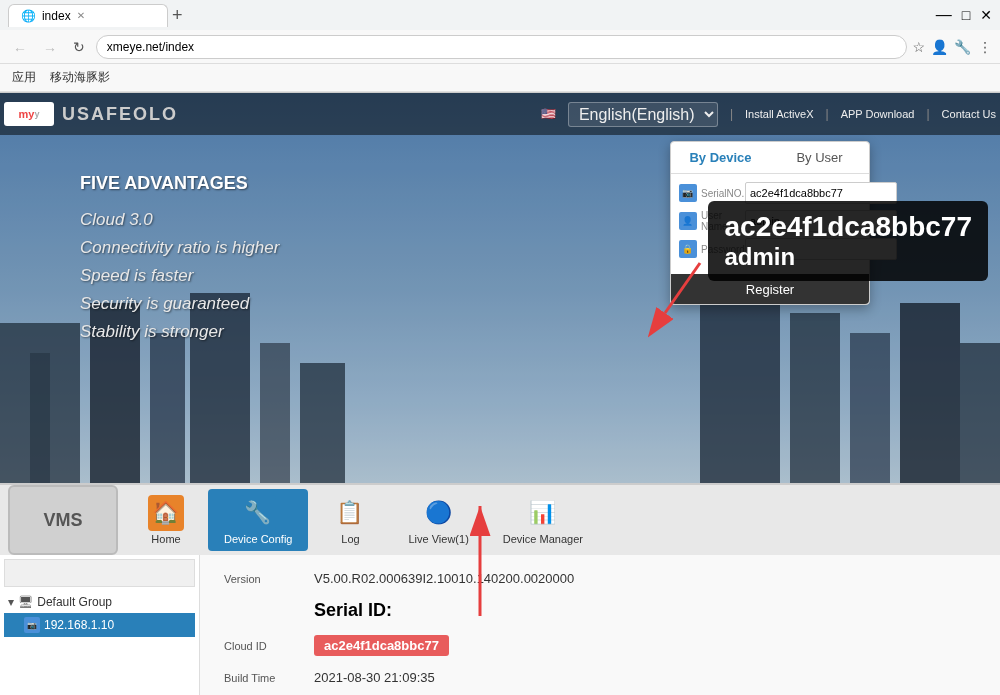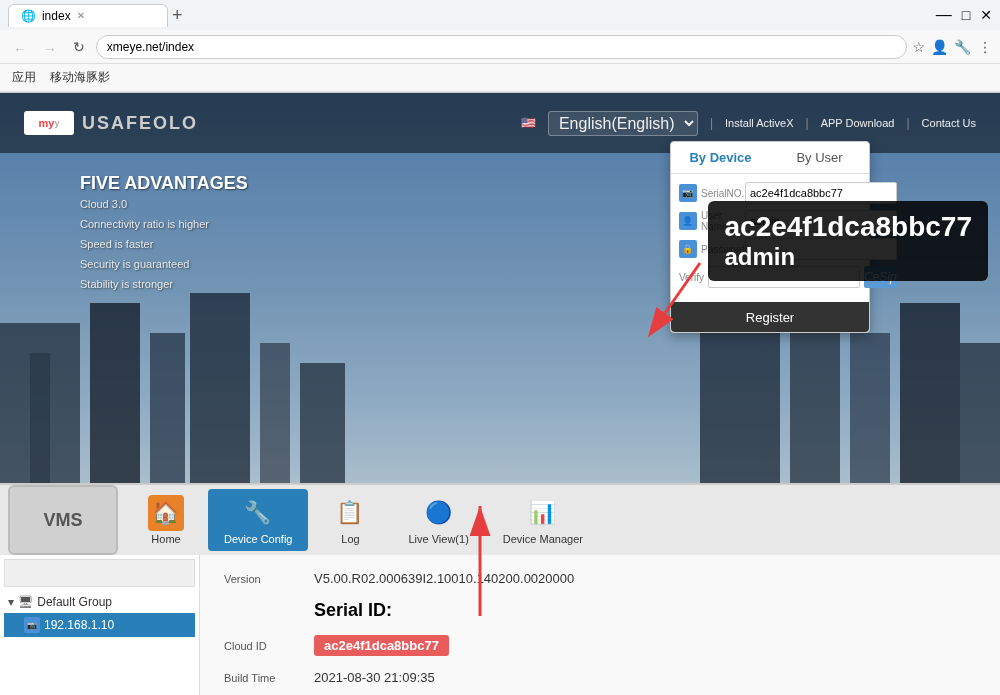--- a/index.html
+++ b/index.html
@@ -23,33 +23,33 @@
     
     .main-content { height: calc(695px - 92px); position: relative; }
 
     
     .hero { width: 100%; height: 390px; background: linear-gradient(135deg, #2c3e50 0%, #4a6fa5 40%, #87CEEB 80%, #b0d4e8 100%); position: relative; overflow: hidden; }
     .hero-bg { position: absolute; inset: 0; background: linear-gradient(to bottom, #5b8ec4 0%, #87afd4 50%, #aacae6 80%, #c8dff0 100%); }
     .hero-buildings { position: absolute; bottom: 0; left: 0; right: 0; height: 220px; }
     .hero-overlay { position: absolute; inset: 0; background: rgba(0,0,0,0.15); }
 
     
-    .site-nav { position: absolute; top: 0; left: 0; right: 0; height: 60px; background: rgba(0,0,0,0.5); display: flex; align-items: center; justify-content: space-between; padding: 0 24px; z-index: 10; }
+    .site-nav { position: absolute; top: 0; left: 0; right: 0; height: 42px; background: rgba(0,0,0,0.5); display: flex; align-items: center; justify-content: space-between; padding: 0 4px; z-index: 10; }
     .site-logo { display: flex; align-items: center; gap: 8px; }
     .logo-img { width: 50px; height: 24px; background: #fff; border-radius: 3px; display: flex; align-items: center; justify-content: center; font-size: 10px; font-weight: bold; color: #e44; }
     .logo-text { color: #ccc; font-size: 18px; font-weight: bold; letter-spacing: 2px; }
     .site-nav-right { display: flex; align-items: center; gap: 12px; font-size: 12px; color: #eee; }
     .lang-select { background: rgba(255,255,255,0.1); border: 1px solid rgba(255,255,255,0.3); color: #eee; padding: 2px 6px; font-size: 16px; border-radius: 3px; cursor: pointer; }
     .nav-link { color: #eee; text-decoration: none; font-size: 11px; cursor: pointer; }
     .nav-sep { color: #888; }
 
     
     .advantages { position: absolute; left: 80px; top: 80px; color: #fff; }
-    .advantages-title { font-size: 18px; font-weight: bold; margin-bottom: 4px; text-shadow: 1px 1px 2px rgba(0,0,0,0.5); }
-    .advantage-item { font-size: 11px; margin-bottom: 8px; color: #e8e8e8; text-shadow: 1px 1px 2px rgba(0,0,0,0.5); }
+    .advantages-title { font-size: 18px; font-weight: bold; margin-bottom: 16px; text-shadow: 1px 1px 2px rgba(0,0,0,0.5); }
+    .advantage-item { font-size: 17px; margin-bottom: 8px; color: #e8e8e8; text-shadow: 1px 1px 2px rgba(0,0,0,0.5); font-style: italic; }
 
     
     .login-popup { position: absolute; top: 48px; right: 130px; width: 200px; background: #fff; border: 1px solid #ccc; border-radius: 4px; box-shadow: 0 4px 12px rgba(0,0,0,0.3); z-index: 20; }
     .login-tabs { display: flex; border-bottom: 1px solid #ddd; }
     .login-tab { flex: 1; padding: 8px; text-align: center; font-size: 13px; cursor: pointer; color: #555; }
     .login-tab.active { color: #2980b9; font-weight: bold; }
     .login-form { padding: 8px; }
     .login-field { display: flex; align-items: center; margin-bottom: 6px; gap: 4px; }
     .field-icon { width: 18px; height: 18px; background: #4a90d9; border-radius: 2px; display: flex; align-items: center; justify-content: center; color: #fff; font-size: 9px; flex-shrink: 0; }
     .field-label { font-size: 10px; color: #888; width: 40px; flex-shrink: 0; }
@@ -200,27 +200,20 @@
         <div class="login-field">
           <div class="field-icon">👤</div>
           <span class="field-label">User Name</span>
           <input class="field-input" type="text" value="admin" style="">
         </div>
         <div class="login-field">
           <div class="field-icon">🔒</div>
           <span class="field-label">Password</span>
           <input class="field-input" type="password" style="">
         </div>
-        <div class="verify-row">
-          <span style="font-size:10px;color:#888;width:58px;">Verify</span>
-          <input class="verify-input" type="text" style="">
-          <div class="verify-img">
-            <span style="color:#fff;font-size:12px;font-style:italic;">CeSip</span>
-          </div>
-        </div>
       </div>
       <div class="login-footer">
         <button class="register-btn">Register</button>
       </div>
     </div>
 
     <div class="big-annotation" style="top:108px;right:12px;">
       <div class="big-annotation-serial">ac2e4f1dca8bbc77</div>
       <div class="big-annotation-admin">admin</div>
     </div>

